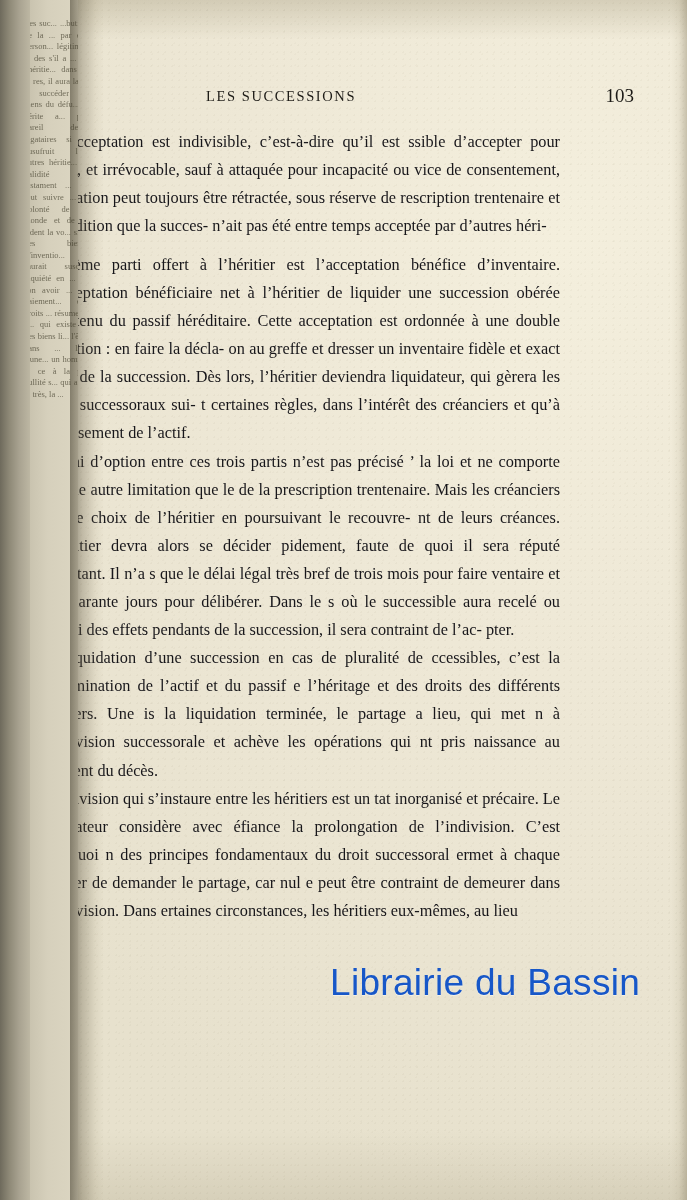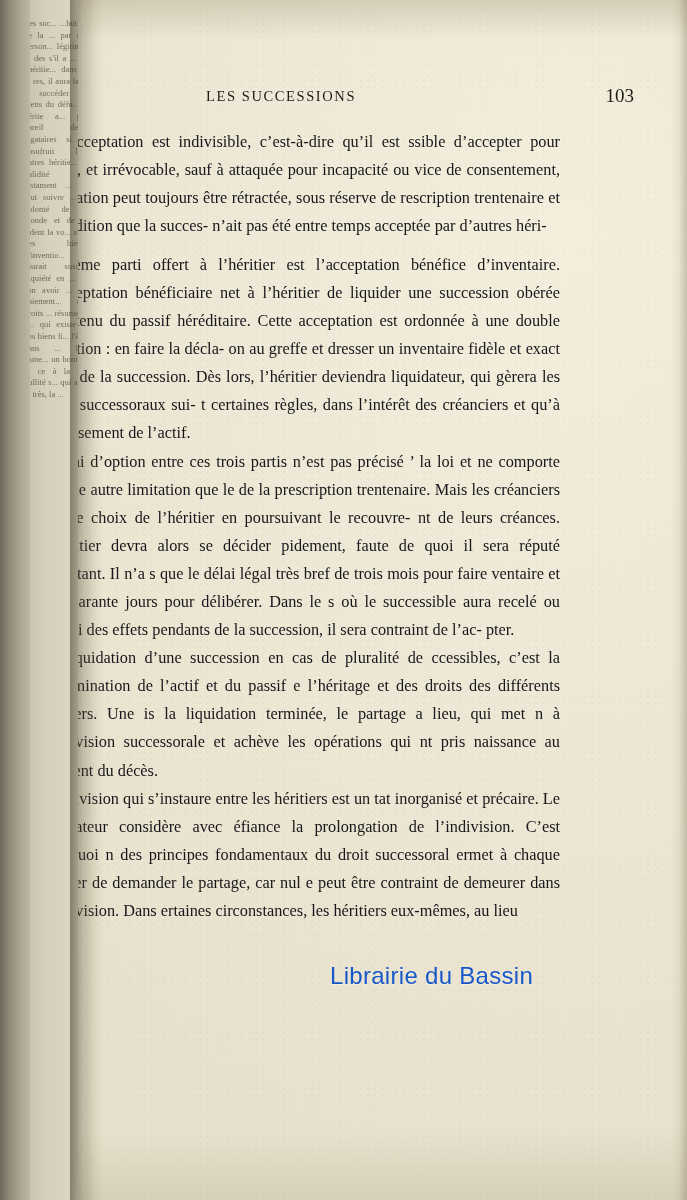--- a/index.html
+++ b/index.html
@@ -140,21 +140,21 @@
   }
   .gap {
     height: 10.5px;
   }
 
   
   .watermark {
     position: absolute;
     left: 330px;
     top: 962px;
-    font-size: 24px;
+    font-size: 37px;
     color: #1757c8;
     font-family: "Liberation Sans", sans-serif;
     letter-spacing: 0.3px;
     white-space: nowrap;
     text-shadow: 0 1px 0 rgba(255,255,255,0.45);
   }
 
   
   .grain {
     position: absolute;

